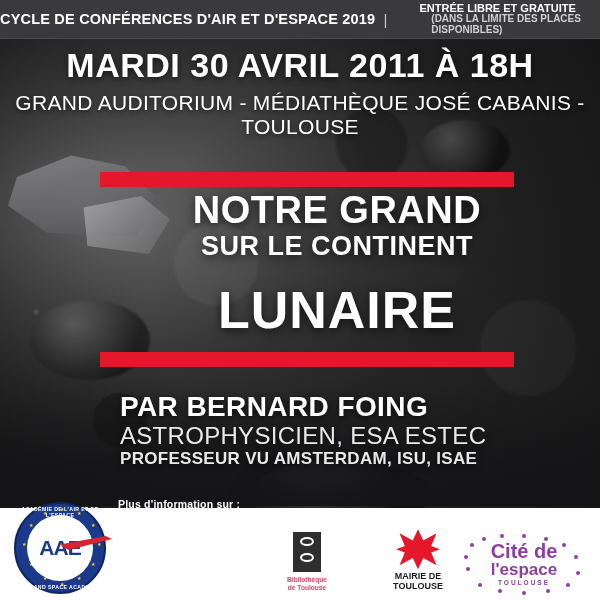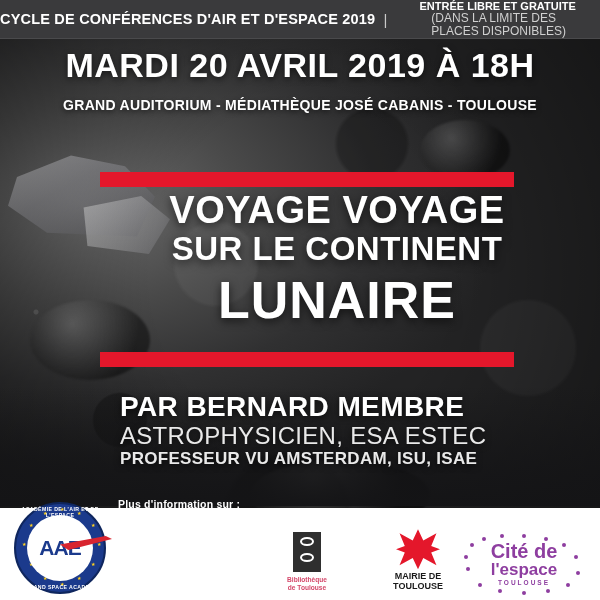--- a/index.html
+++ b/index.html
@@ -108,43 +108,43 @@
     align-items: center;
     line-height: 1.05;
   }
   .topbar .t2 {
     color: #ffffff;
     font-size: 11px;
     font-weight: bold;
   }
   .topbar .t3 {
     color: #d0d0d0;
-    font-size: 12px;
-    font-weight: normal;
+    font-size: 10px;
+    font-weight: bold;
     padding-left: 36px;
   }
 
   
   .dateblock {
     position: absolute;
     left: 0; right: 0;
     top: 46px;
     text-align: center;
     color: #fff;
   }
   .date-main {
     font-size: 34px;
     font-weight: bold;
     letter-spacing: .5px;
     text-shadow: 0 2px 6px rgba(0,0,0,.6);
   }
   .date-sub {
-    margin-top: 12px;
-    font-size: 14px;
-    font-weight: bold;
+    margin-top: 6px;
+    font-size: 21px;
+    font-weight: normal;
     letter-spacing: .3px;
     text-shadow: 0 2px 5px rgba(0,0,0,.6);
   }
 
   
   .redbar {
     position: absolute;
     background: #e4172b;
     height: 15px;
   }
@@ -155,22 +155,22 @@
     position: absolute;
     left: 110px;
     right: 36px;
     top: 190px;
     text-align: center;
     color: #ffffff;
     font-weight: bold;
     text-shadow: 0 3px 10px rgba(0,0,0,.65);
   }
   .title .l1 { font-size: 38px; letter-spacing: .5px; line-height: 1.08; }
-  .title .l2 { font-size: 33px; letter-spacing: .5px; line-height: 1.12; }
-  .title .l3 { font-size: 52px; letter-spacing: 1px; line-height: 1.12; margin-top: 3px; }
+  .title .l2 { font-size: 27px; letter-spacing: .5px; line-height: 1.12; }
+  .title .l3 { font-size: 52px; letter-spacing: 1px; line-height: 1.12; margin-top: 20px; }
 
   
   .speaker {
     position: absolute;
     left: 120px;
     right: 30px;
     top: 392px;
     color: #e9e9e9;
     text-shadow: 0 2px 6px rgba(0,0,0,.7);
   }
@@ -380,35 +380,35 @@
   <div class="topbar">
     <div class="t1">CYCLE DE CONFÉRENCES D'AIR ET D'ESPACE 2019</div>
     <div class="sep">|</div>
     <div class="right">
       <div class="t2">ENTRÉE LIBRE ET GRATUITE</div>
       <div class="t3">(DANS LA LIMITE DES PLACES DISPONIBLES)</div>
     </div>
   </div>
 
   <div class="dateblock">
-    <div class="date-main">MARDI 20 AVRIL 2019 À 18H</div>
+    <div class="date-main">MARDI 30 AVRIL 2011 À 18H</div>
     <div class="date-sub">GRAND AUDITORIUM - MÉDIATHÈQUE JOSÉ CABANIS - TOULOUSE</div>
   </div>
 
   <div class="redbar top"></div>
   <div class="redbar bottom"></div>
 
   <div class="title">
-    <div class="l1">VOYAGE VOYAGE</div>
+    <div class="l1">NOTRE GRAND</div>
     <div class="l2">SUR LE CONTINENT</div>
     <div class="l3">LUNAIRE</div>
   </div>
 
   <div class="speaker">
-    <div class="s1">PAR BERNARD MEMBRE</div>
+    <div class="s1">PAR BERNARD FOING</div>
     <div class="s2">ASTROPHYSICIEN, ESA ESTEC</div>
     <div class="s4">PROFESSEUR VU AMSTERDAM, ISU, ISAE</div>
   </div>
 
   <div class="weblock">
     <div class="small">Plus d'information sur :</div>
     <div class="url">www.academie-air-espace.com</div>
   </div>
 
   <div class="footer">

